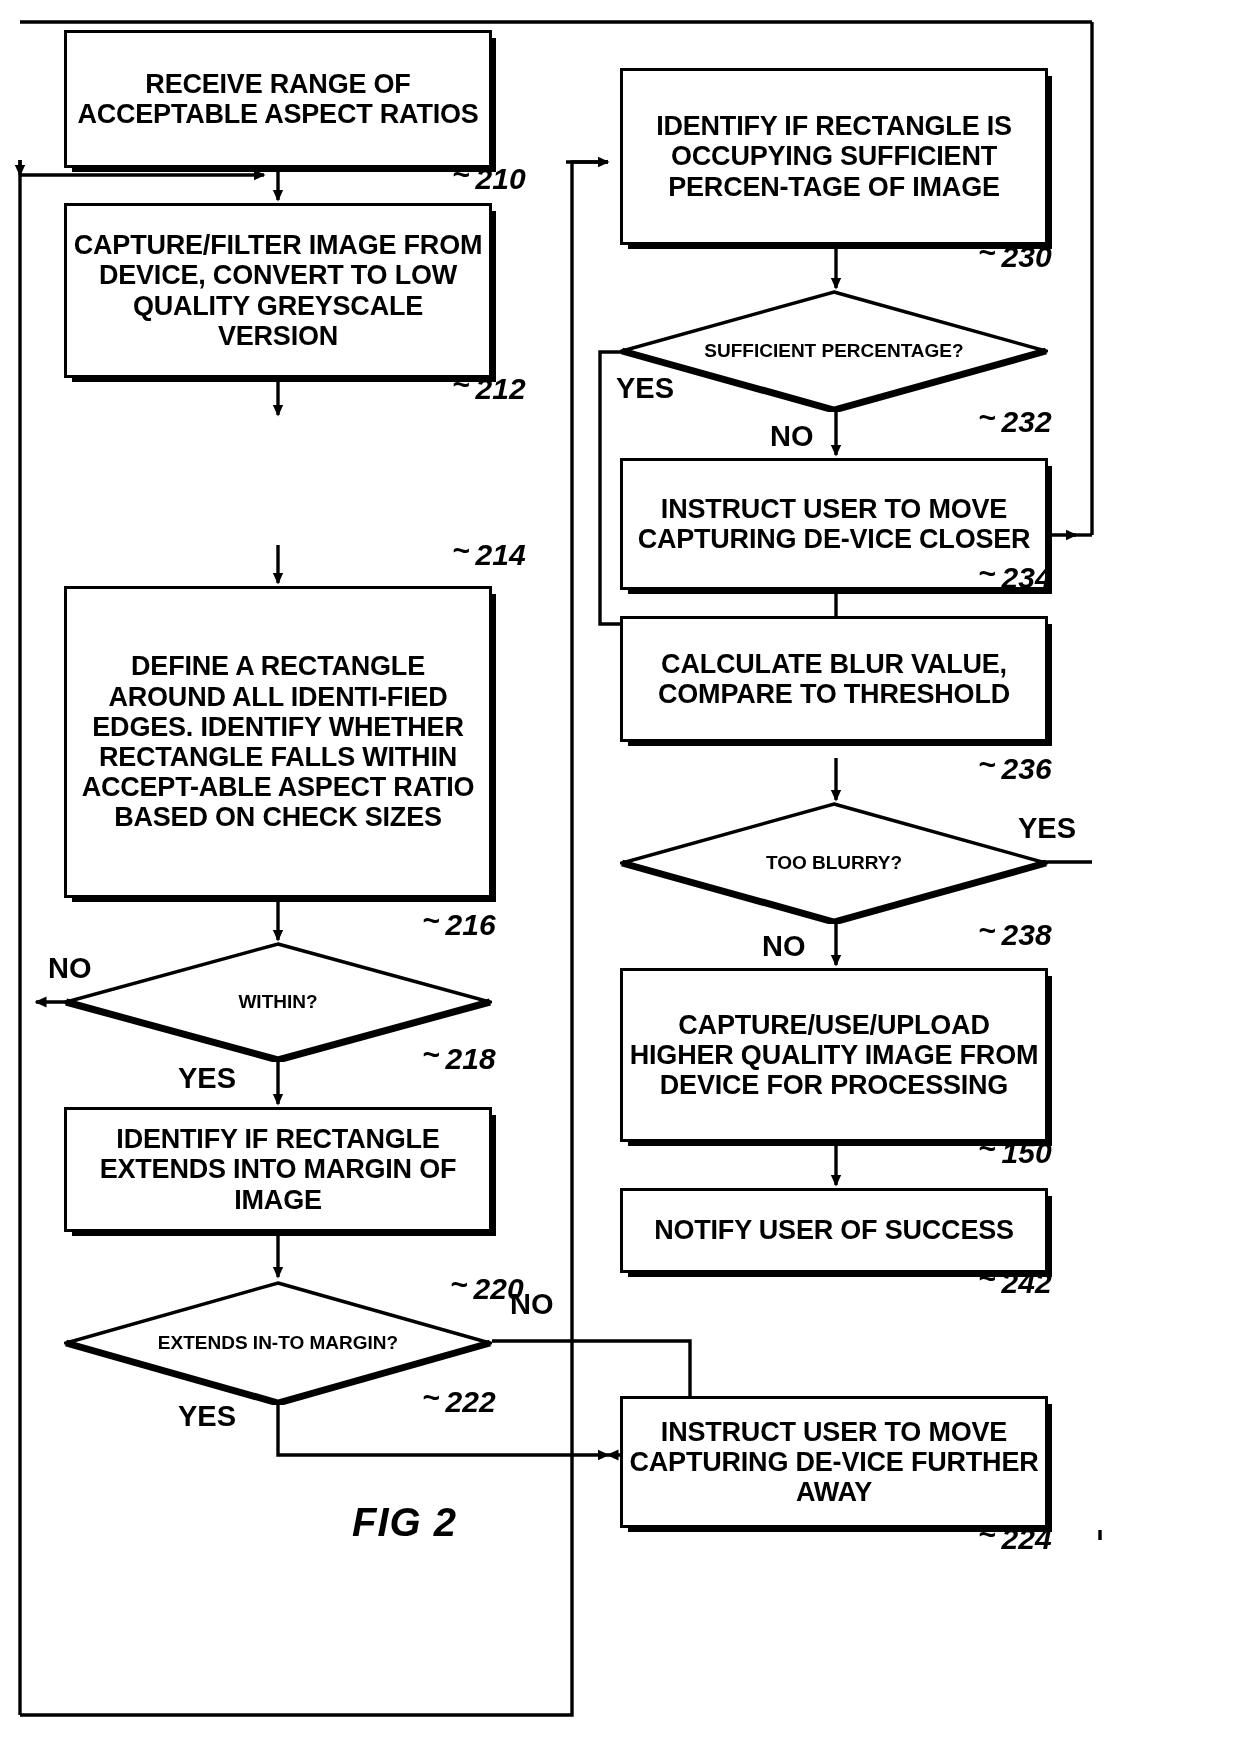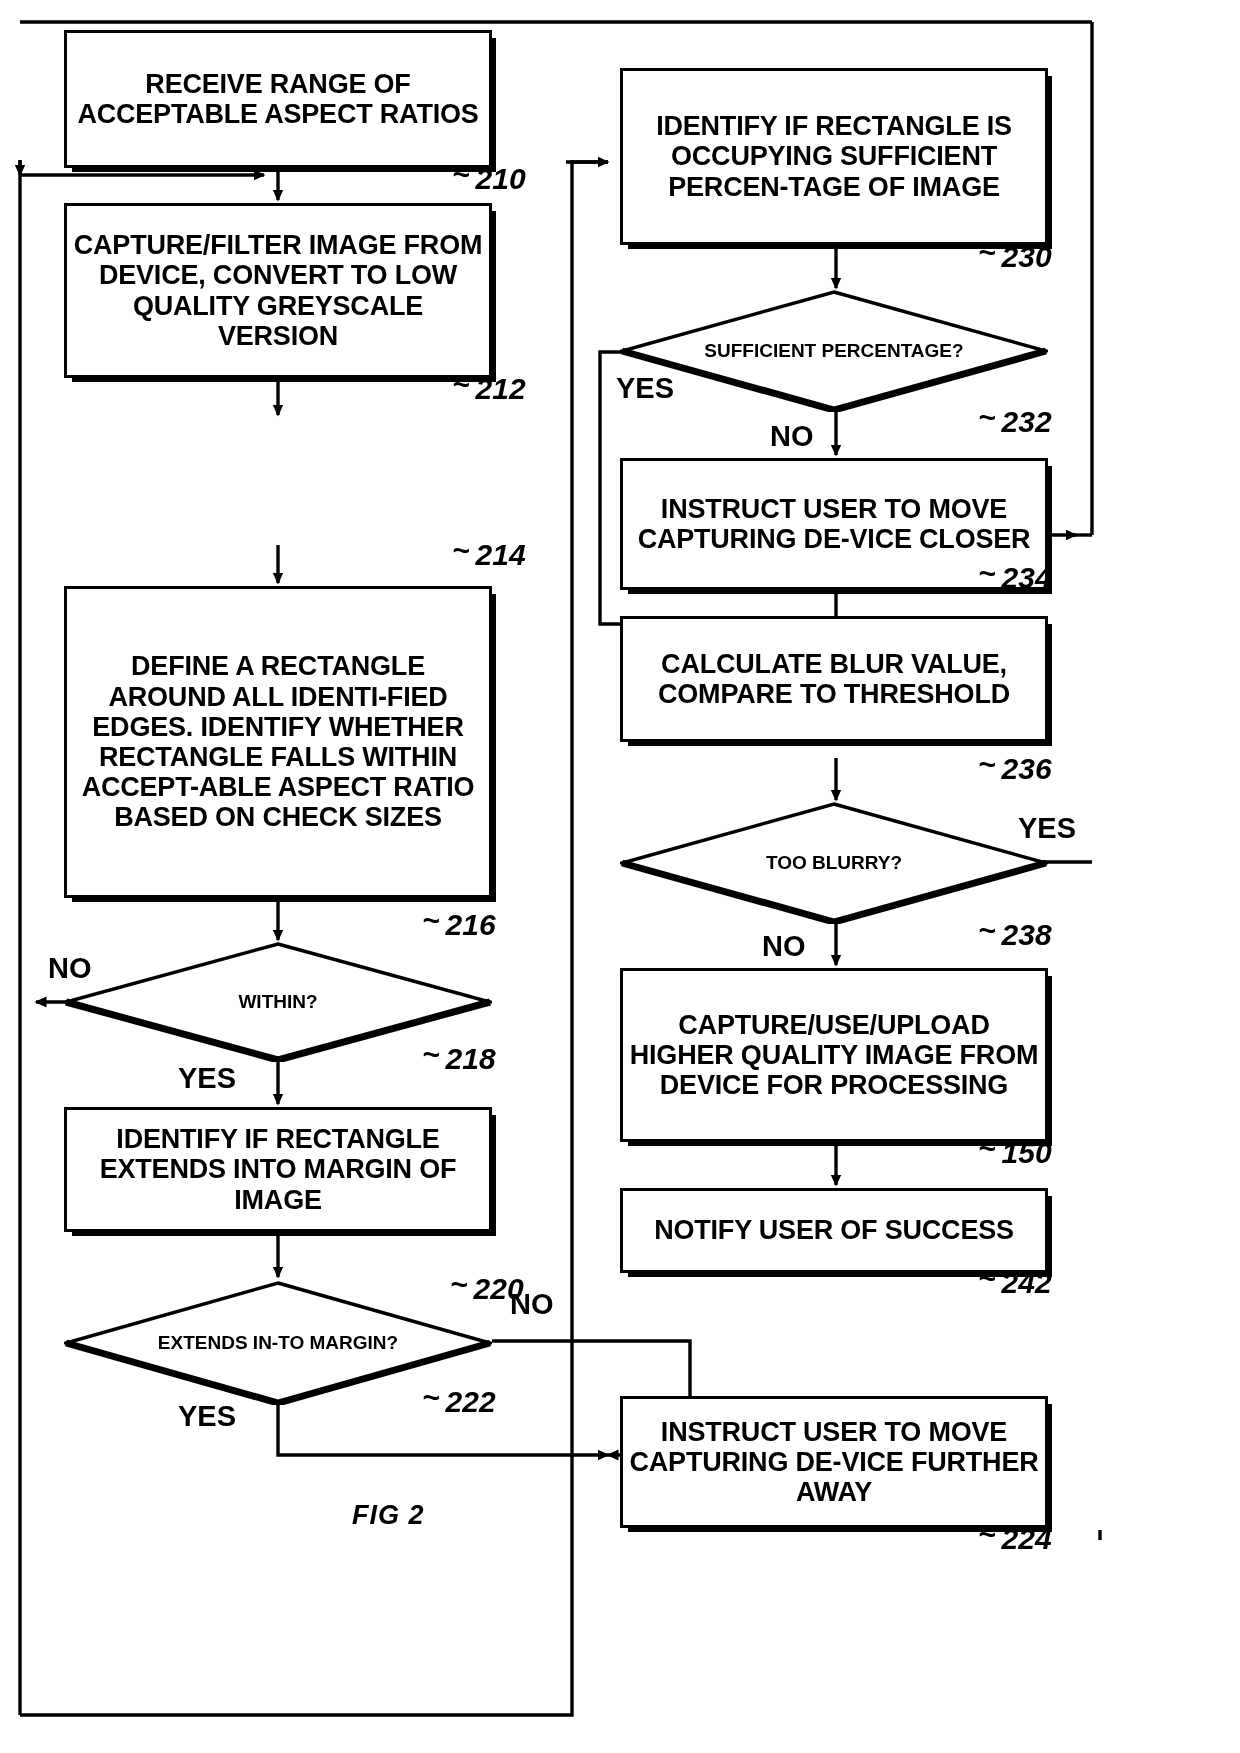--- a/index.html
+++ b/index.html
@@ -74,21 +74,21 @@
     font-weight: bold;
     font-size: 29px;
     color: #000;
     z-index: 4;
     white-space: nowrap;
   }
   .figlabel {
     position: absolute;
     font-style: italic;
     font-weight: bold;
-    font-size: 27px;
+    font-size: 40px;
     letter-spacing: 1px;
     color: #000;
     z-index: 4;
     white-space: nowrap;
   }
 </style>
 </head>
 <body>
 
 <div id="page">

